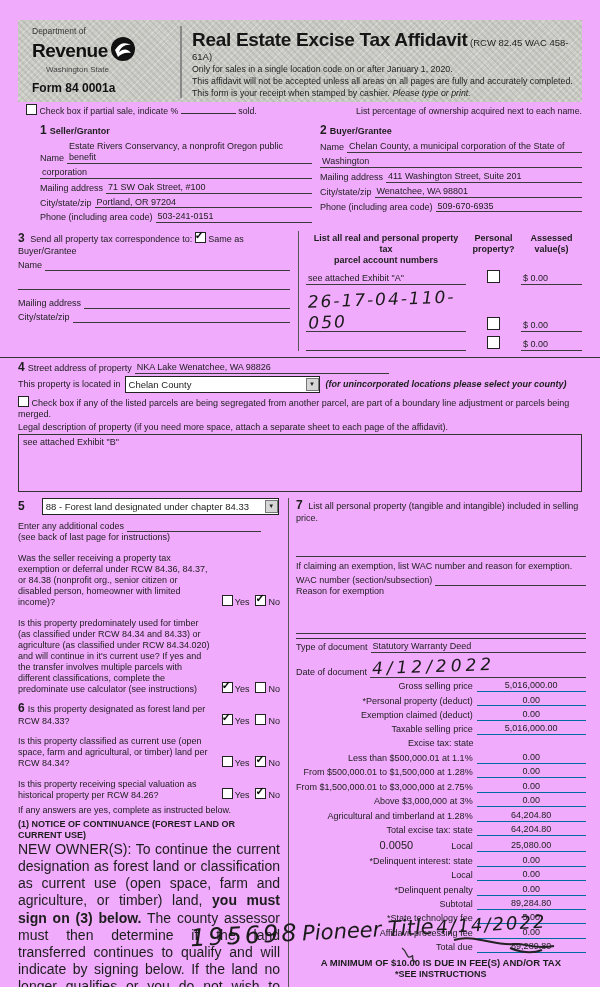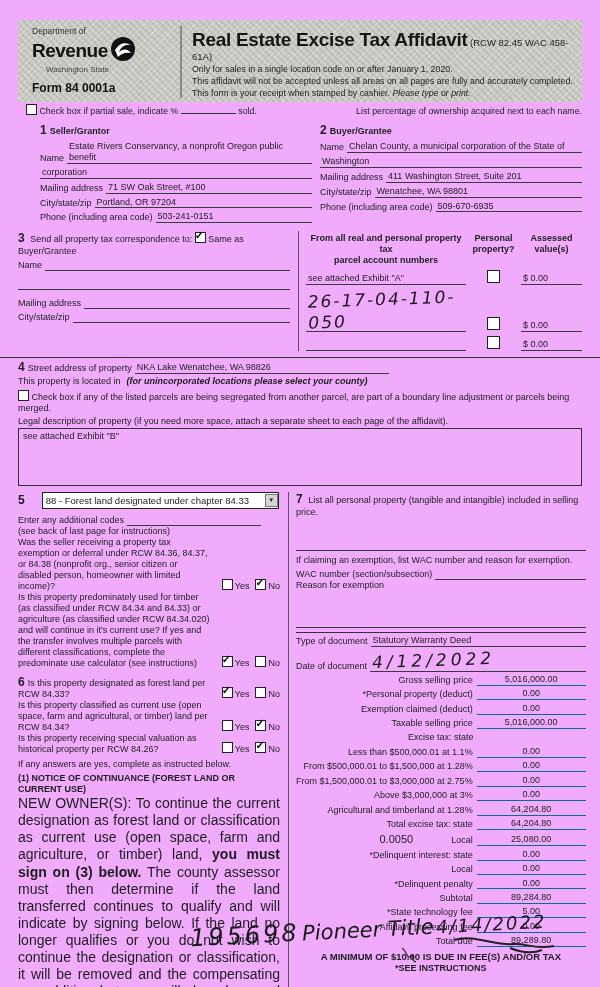--- a/index.html
+++ b/index.html
@@ -29,21 +29,21 @@
   .cb.checked::after{content:"✓";position:absolute;left:-1px;top:-4px;font-size:11px;font-weight:bold;color:#111;}
   .sec-num{font-size:12px;font-weight:bold;margin-right:3px;}
   .sec-head{font-size:9px;font-weight:bold;}
   .fl{display:flex;align-items:flex-end;margin-top:3px;}
   .fl .lab{white-space:nowrap;margin-right:3px;}
   .fill{flex:1;border-bottom:1px solid #3a3a3a;padding:0 2px;min-height:10px;}
   .two-col{display:flex;margin:0 18px;}
   .col-l{width:272px;}
   .col-r{flex:1;margin-left:8px;}
   .vline{border-left:1px solid #555;padding-left:7px;}
-  .qrow{display:flex;margin-top:0;}
+  .qrow{display:flex;margin-top:10px;}
   .qtext{flex:1;padding-right:4px;}
   .qboxes{white-space:nowrap;align-self:flex-end;}
   .qboxes .cb{margin:0 2px 0 6px;}
   .bold{font-weight:bold;}
   .ital{font-style:italic;}
   .small{font-size:14px;}
   .ddl{display:inline-flex;align-items:center;border:1.6px solid #222;background:#fff;padding:1px 0 1px 3px;}
   .ddl .ddl-txt{font-size:9.5px;}
   .ddl-btn{width:11px;height:11px;margin-left:2px;background:#d6d6d6;border:1px solid #777;font-size:6px;line-height:10px;text-align:center;color:#222;}
   .legalbox{border:1.5px solid #333;height:52px;padding:2px 4px;margin-top:1px;}
@@ -179,21 +179,21 @@
           <span class="lab">Mailing address</span>
           <span class="fill"></span>
         </div>
       <div class="fl">
           <span class="lab">City/state/zip</span>
           <span class="fill"></span>
         </div>
     </div>
     <div class="col-r vline">
       <div class="ptab-h">
-        <span class="p-c1"><span>From all real and personal property tax</span><br><span>parcel account numbers</span></span>
+        <span class="p-c1"><span>List all real and personal property tax</span><br><span>parcel account numbers</span></span>
         <span class="p-c2"><span>Personal</span><br><span>property?</span></span>
         <span class="p-c3"><span>Assessed</span><br><span>value(s)</span></span>
       </div>
       <div class="ptab-r">
         <span class="p-c1">
             <span class="amount-line">see attached Exhibit "A"</span>
           </span>
         <span class="p-c2"><span class="cb" style="width:11px;height:11px;"></span></span>
         <span class="p-c3">
             <span class="amount-line">$ 0.00</span>
@@ -222,20 +222,24 @@
 
   <div class="inner" style="border-top:1.5px solid #333;margin-top:6px;padding-top:2px;">
     <div class="fl" style="margin-top:0;">
       <span class="sec-num">4</span>
       <span class="lab">Street address of property</span>
       <span class="fill" style="flex:0 0 250px;">NKA Lake Wenatchee, WA  98826</span>
       <span style="flex:1;"></span>
     </div>
     <div style="display:flex;align-items:center;margin-top:2px;">
       <span>This property is located in</span>
+      <span class="ddl" style="width:190px;margin-left:4px;">
+        <span class="ddl-txt" style="flex:1;">Chelan County</span>
+        <span class="ddl-btn">▼</span>
+      </span>
       <span class="bold ital" style="margin-left:6px;">(for unincorporated locations please select your county)</span>
     </div>
     <div style="margin-top:3px;">
       <span class="cb"></span>
       <span>Check box if any of the listed parcels are being segregated from another parcel, are part of a boundary line adjustment or parcels being merged.</span>
     </div>
     <div style="margin-top:2px;">Legal description of property (if you need more space, attach a separate sheet to each page of the affidavit).</div>
     <div class="legalbox">
       <span>see attached Exhibit "B"</span>
     </div>

